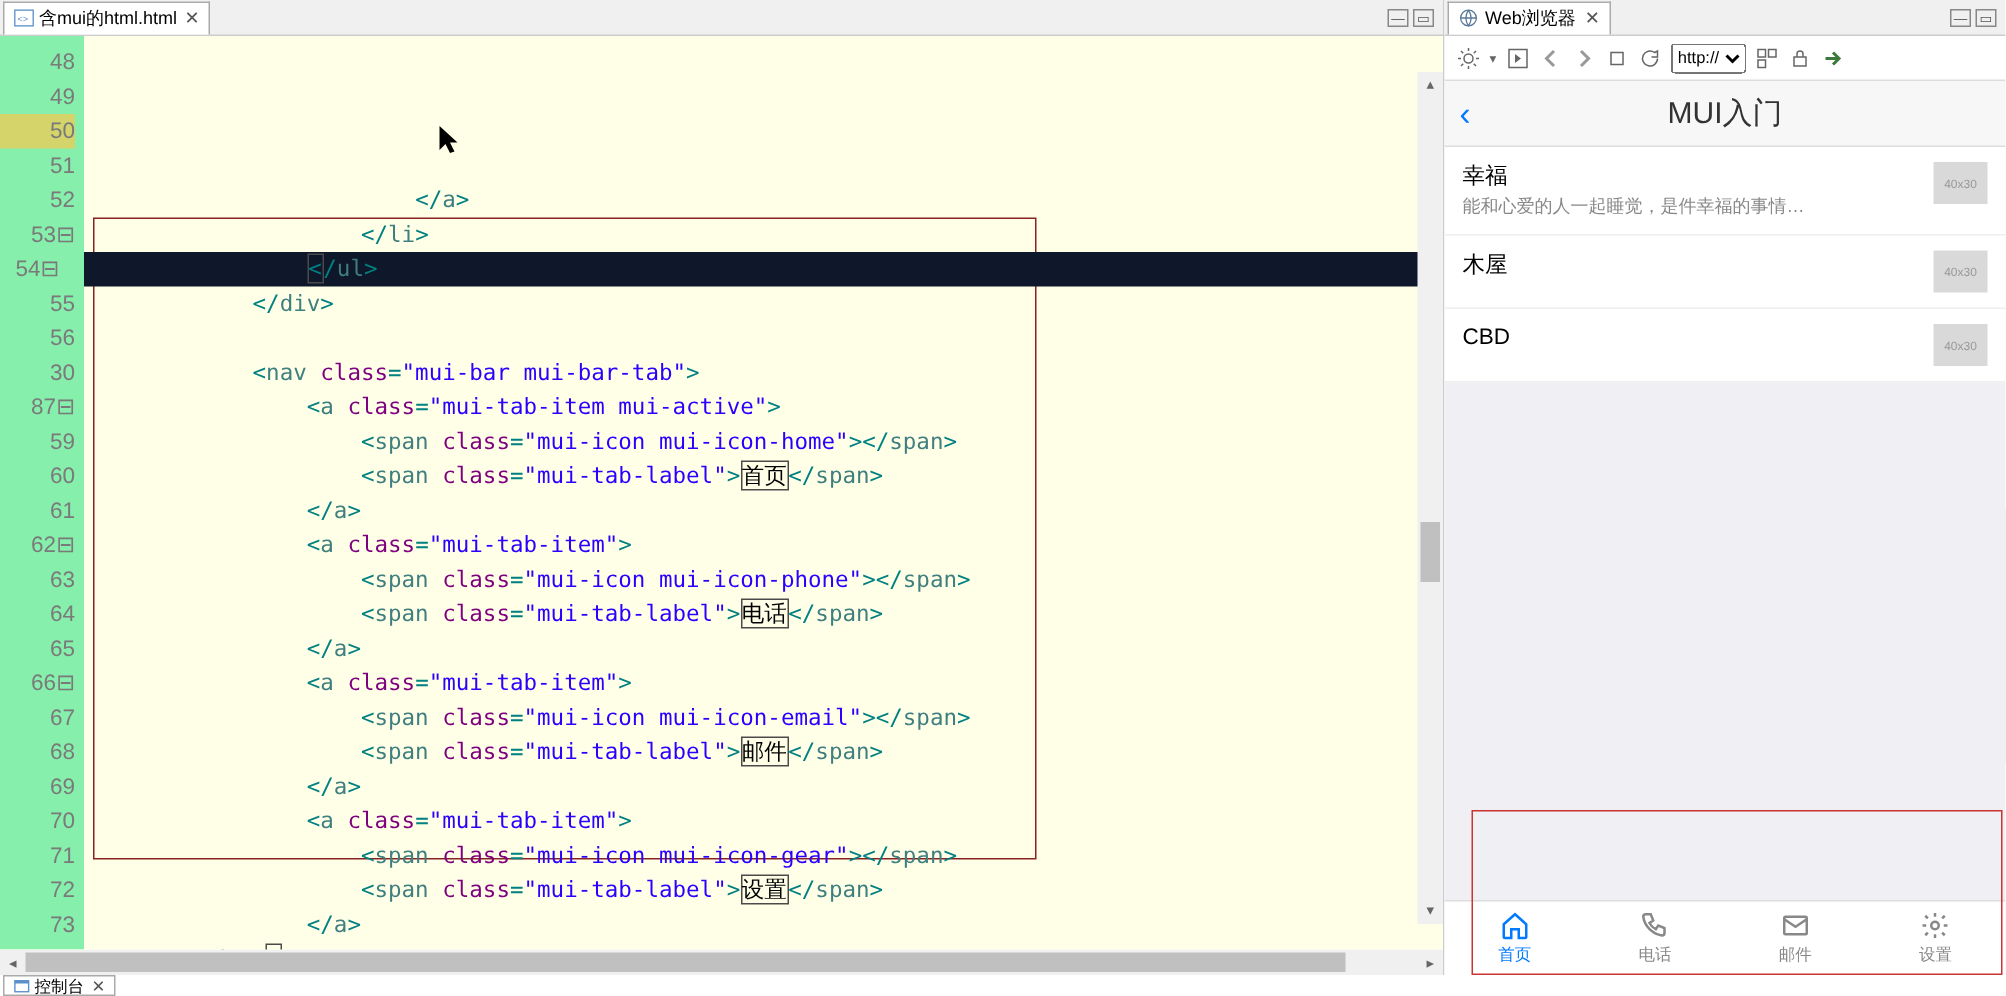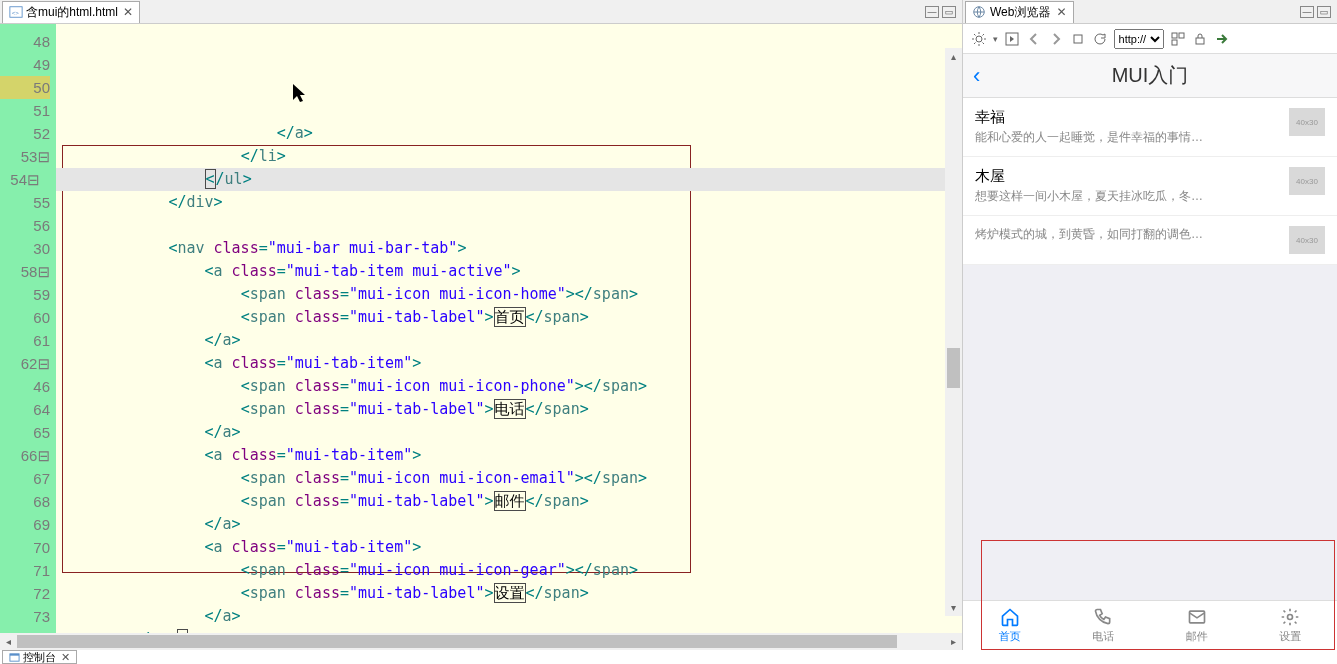--- a/index.html
+++ b/index.html
@@ -10,21 +10,21 @@
 .file-tab { display: inline-flex; align-items: center; padding: 2px 6px; background: #fff; border: 1px solid #aaa; border-bottom: none; height: 22px; margin-left: 2px; gap: 3px; }
 .file-tab .ficon { width: 14px; height: 14px; display: inline-flex; align-items: center; justify-content: center; }
 .file-tab .ficon svg { width: 14px; height: 14px; }
 .close-x { color: #555; margin-left: 2px; font-family: Arial; }
 .win-btns { margin-left: auto; display: flex; gap: 3px; padding-right: 6px; }
 .win-btn { width: 14px; height: 12px; border: 1px solid #888; font-size: 9px; display: flex; align-items: center; justify-content: center; color: #555; }
 .editor-body { flex: 1; display: flex; background: #FFFFE8; position: relative; overflow: hidden; }
 .gutter { width: 56px; background: #86efac; text-align: right; color: #7a7a7a; font-family: Liberation Sans, sans-serif; font-size: 15px; line-height: 23px; padding-right: 6px; padding-top: 6px; user-select: none; }
 .code-area { flex: 1; font-family: Consolas, monospace; font-size: 15px; line-height: 23px; padding-top: 6px; white-space: pre; position: relative; }
 .code-line { height: 23px; padding-left: 4px; position: relative; }
-.hl { background: #e5e5e5; }
+.hl { background: #0f172a; }
 .gutter-line.hl { background: #d4d46a; }
 .punc { color: #008080; }
 .tag { color: #3F7F7F; }
 .attr { color: #7F007F; }
 .str { color: #2A00FF; }
 .txt { color: #000; }
 .box-outline { border: 1px solid #4a4a4a; }
 .sel-box { position: absolute; border: 1px solid #882222; pointer-events: none; }
 .cursor-arrow { position: absolute; left: 115px; top: 35px; font-size: 20px; }
 .scrollbar-v { position: absolute; right: 0; top: 24px; bottom: 17px; width: 17px; background: #f0f0f0; }
@@ -88,26 +88,26 @@
           <div class="gutter-line" style="height: 23px;">48</div>
           <div class="gutter-line" style="height: 23px;">49</div>
           <div class="gutter-line hl" style="height: 23px;">50</div>
           <div class="gutter-line" style="height: 23px;">51</div>
           <div class="gutter-line" style="height: 23px;">52</div>
           <div class="gutter-line" style="height: 23px;">53⊟</div>
           <div class="gutter-line" style="height: 23px; text-align: center;">54⊟</div>
           <div class="gutter-line" style="height: 23px;">55</div>
           <div class="gutter-line" style="height: 23px;">56</div>
           <div class="gutter-line" style="height: 23px;">30</div>
-          <div class="gutter-line" style="height: 23px;">58⊟</div>
+          <div class="gutter-line" style="height: 23px;">87⊟</div>
           <div class="gutter-line" style="height: 23px;">59</div>
           <div class="gutter-line" style="height: 23px;">60</div>
           <div class="gutter-line" style="height: 23px; text-align: right;">61</div>
           <div class="gutter-line" style="height: 23px;">62⊟</div>
-          <div class="gutter-line" style="height: 23px;">46</div>
+          <div class="gutter-line" style="height: 23px;">63</div>
           <div class="gutter-line" style="height: 23px;">64</div>
           <div class="gutter-line" style="height: 23px;">65</div>
           <div class="gutter-line" style="height: 23px;">66⊟</div>
           <div class="gutter-line" style="height: 23px;">67</div>
           <div class="gutter-line" style="height: 23px;">68</div>
           <div class="gutter-line" style="height: 23px;">69</div>
           <div class="gutter-line" style="height: 23px;">70</div>
           <div class="gutter-line" style="height: 23px;">71</div>
           <div class="gutter-line" style="height: 23px;">72</div>
           <div class="gutter-line" style="height: 23px;">73</div>
@@ -215,27 +215,26 @@
           <div class="mui-cell">
             <div class="mui-cell-body">
               <div class="mui-cell-title">幸福</div>
               <div class="mui-cell-sub">能和心爱的人一起睡觉，是件幸福的事情…</div>
             </div>
             <div class="mui-thumb">40x30</div>
           </div>
           <div class="mui-cell">
             <div class="mui-cell-body">
               <div class="mui-cell-title">木屋</div>
-              <div class="mui-cell-sub">想要这样一间小木屋，夏天挂冰吃瓜，冬…</div>
             </div>
             <div class="mui-thumb">40x30</div>
           </div>
           <div class="mui-cell">
             <div class="mui-cell-body">
-              <div class="mui-cell-sub">烤炉模式的城，到黄昏，如同打翻的调色…</div>
+              <div class="mui-cell-title">CBD</div>
             </div>
             <div class="mui-thumb">40x30</div>
           </div>
         </div>
       <div class="mui-tabbar" id="mui-tabbar">
           <div class="mui-tab-item active">
             <span class="ti-icon"><svg viewBox="0 0 24 24" fill="none" stroke="currentColor" stroke-width="2">
                 <path d="M3 11l9-8 9 8v10a1 1 0 0 1-1 1h-5v-7h-6v7H4a1 1 0 0 1-1-1z"></path>
               </svg></span>
             <span class="ti-label">首页</span>

